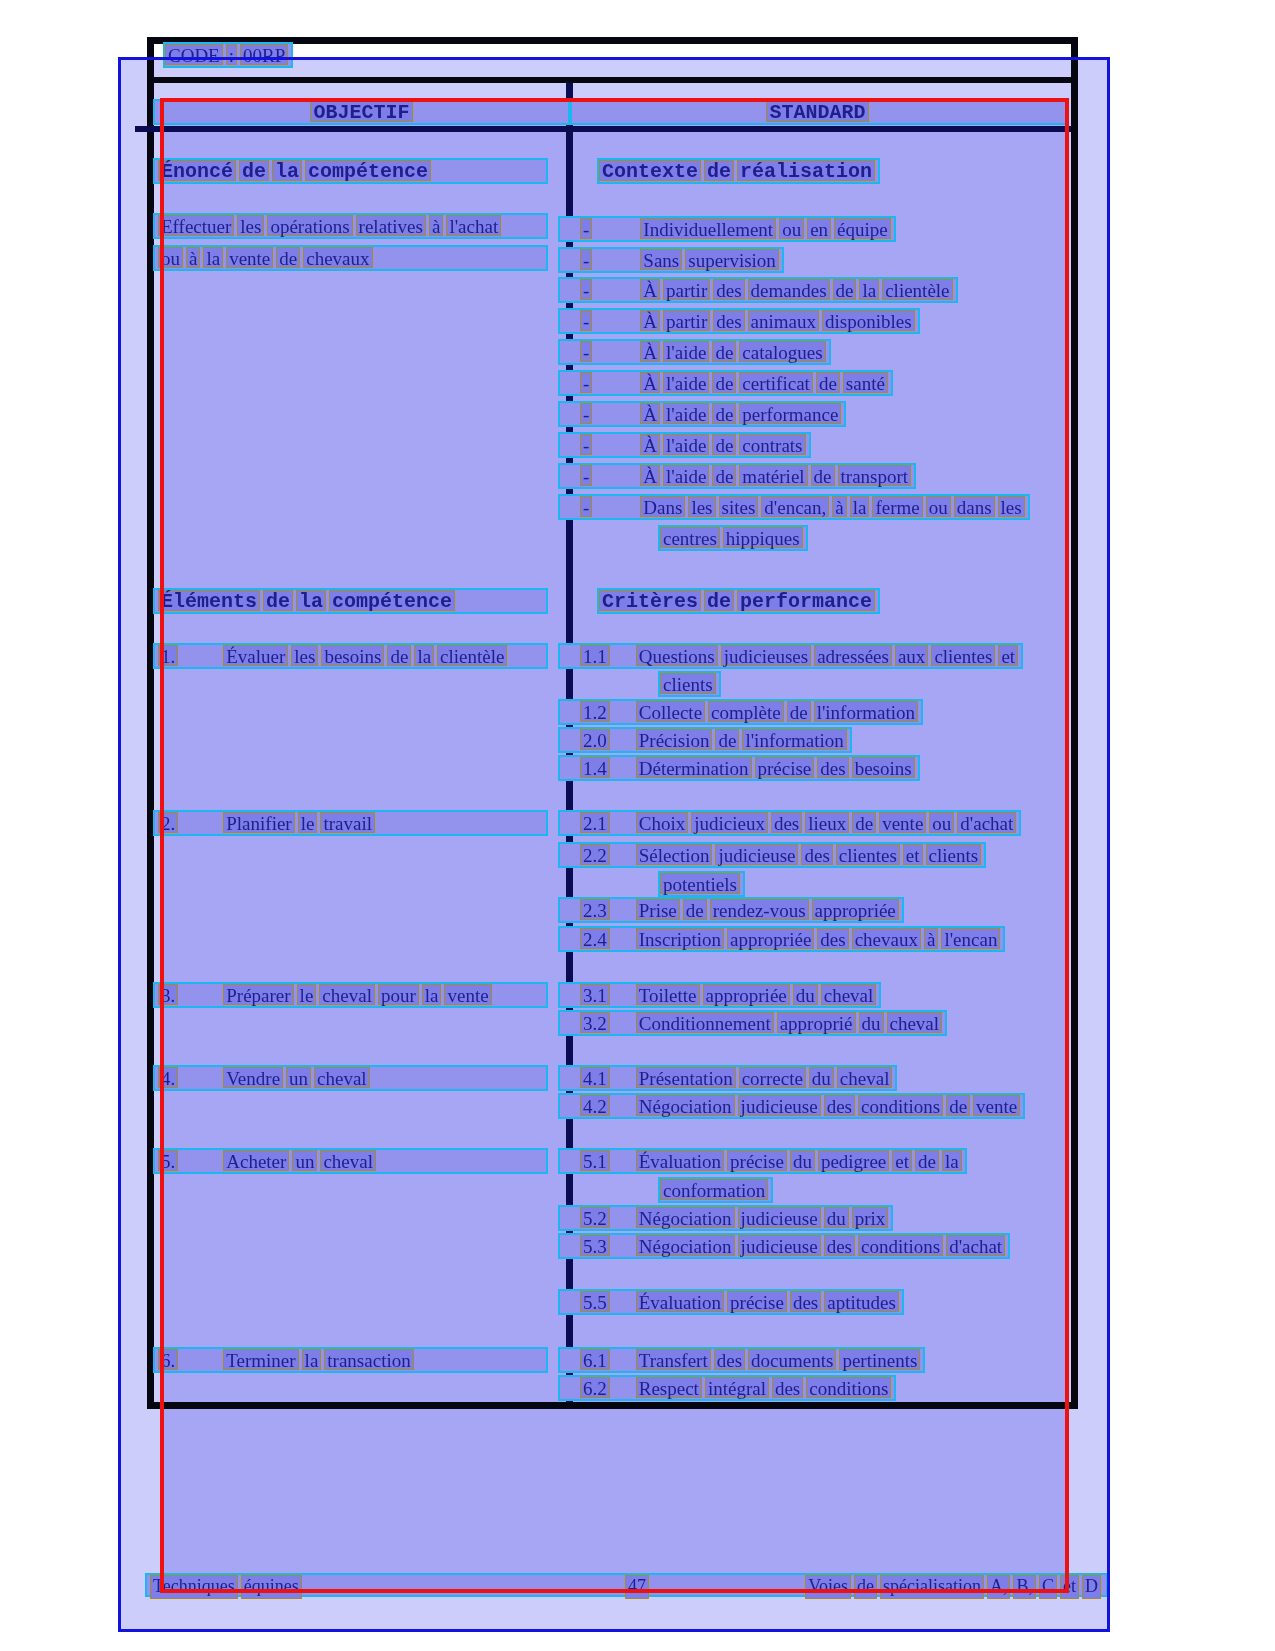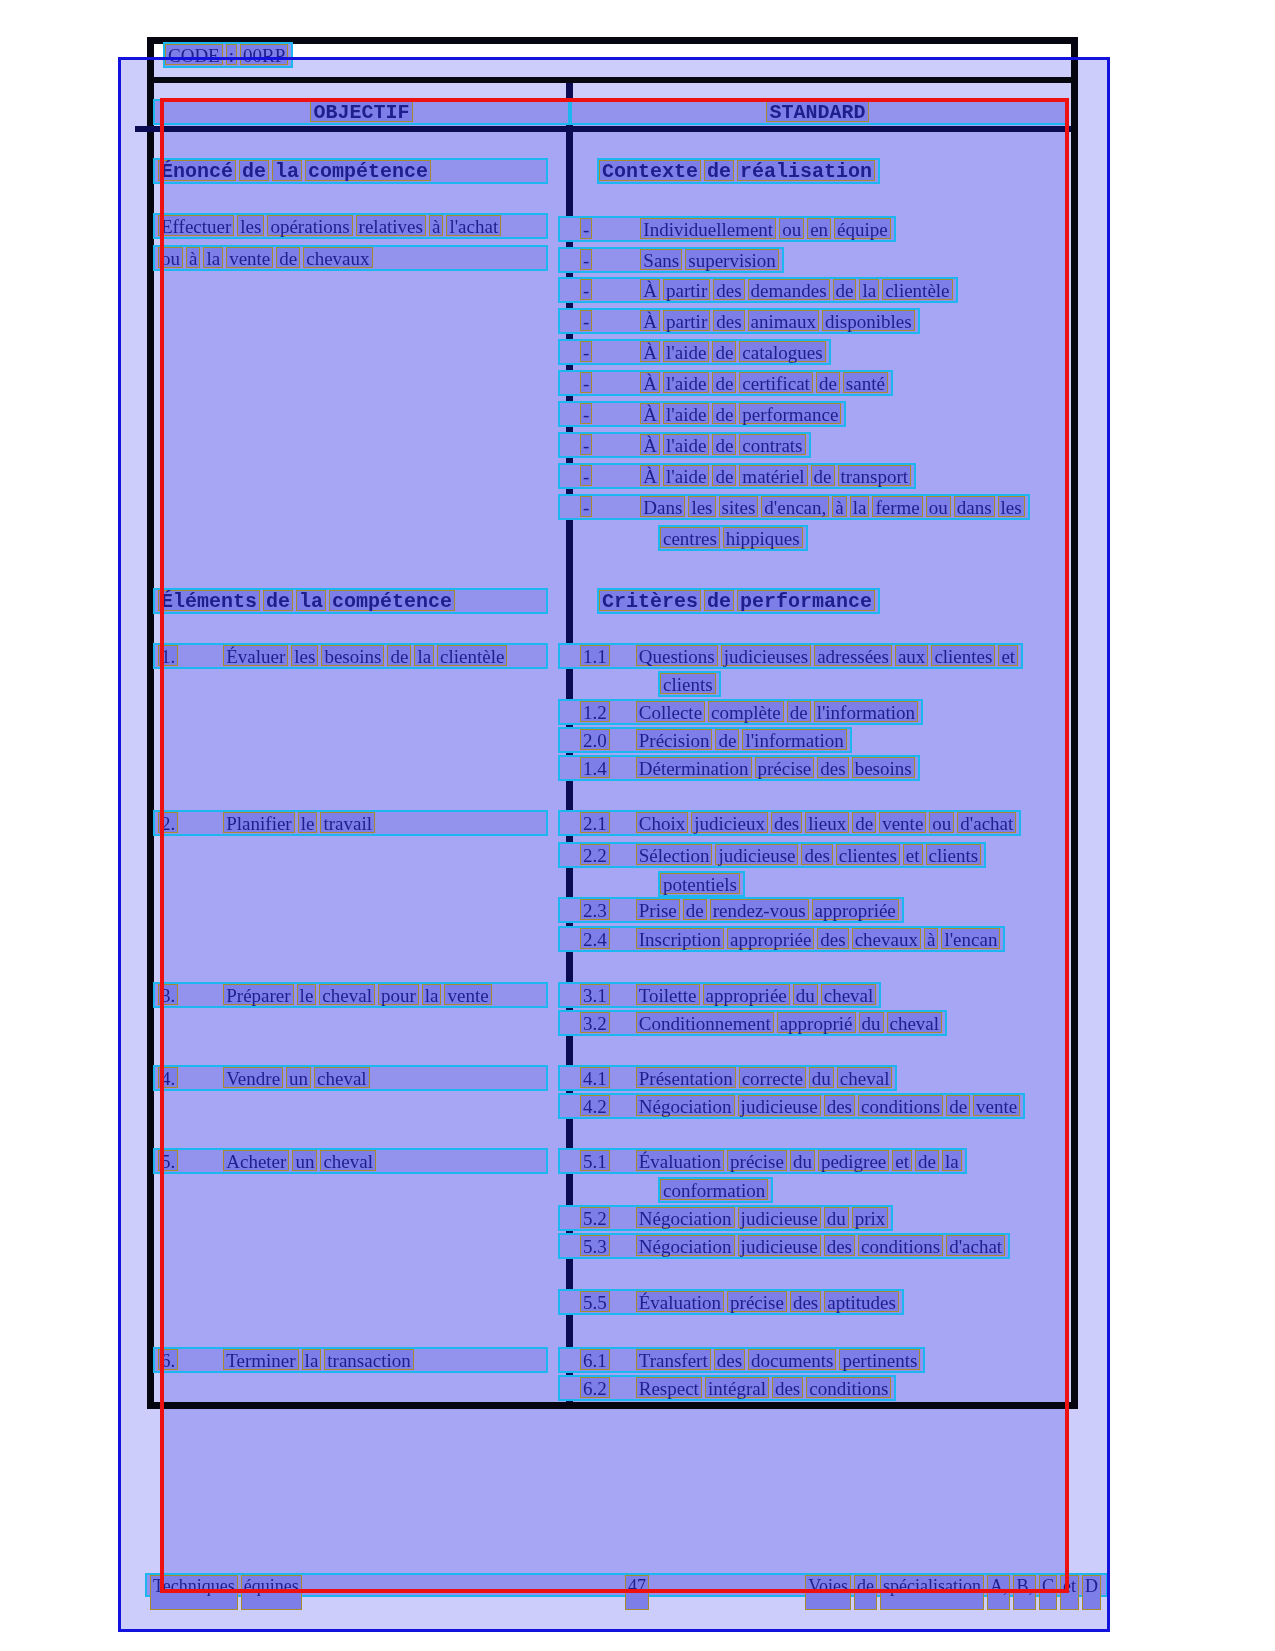--- a/index.html
+++ b/index.html
@@ -26,21 +26,21 @@
   .grp{display:inline-block;}
   .bold{font-weight:bold;font-size:20px;font-family:Liberation Mono, monospace;}
   .center{text-align:center;}
   .lbox{left:153px;min-width:395px;padding-left:3px;}
   .rrow{left:558px;padding-left:20px;}
   .cont{left:658px;}
   .gapL{margin-right:42px;}
   .gapR{margin-right:23px;}
   .gapD{margin-right:45px;}
   .footer-line{left:145px;top:1573px;width:963px;height:24px;font-size:18px;}
-  .footer-line .w{height:35px;}
+  .footer-line .w{height:24px;}
   .fl{position:absolute;left:3px;top:0;}
   .fc{position:absolute;left:478px;top:0;}
   .fr{position:absolute;right:2px;top:0;}
 </style>
 </head>
 <body>
 
 <div id="page">
 
   <div class="abs blue-fill"></div>

